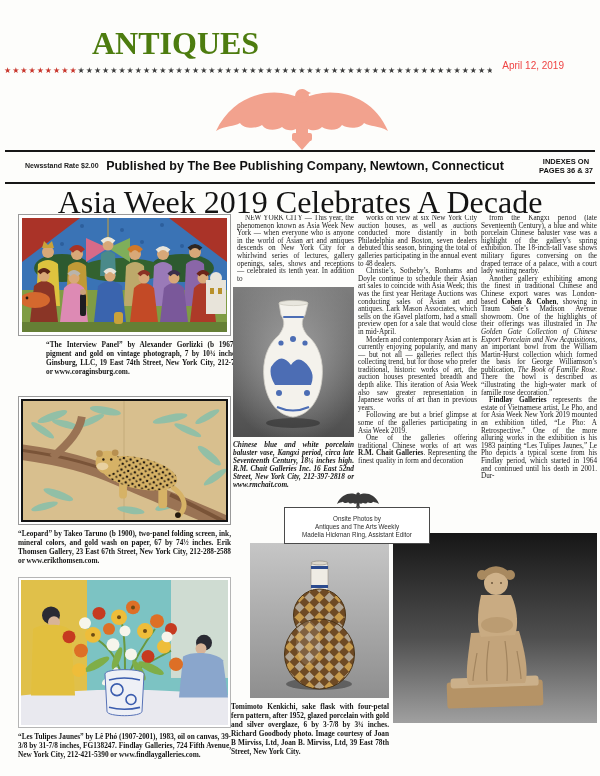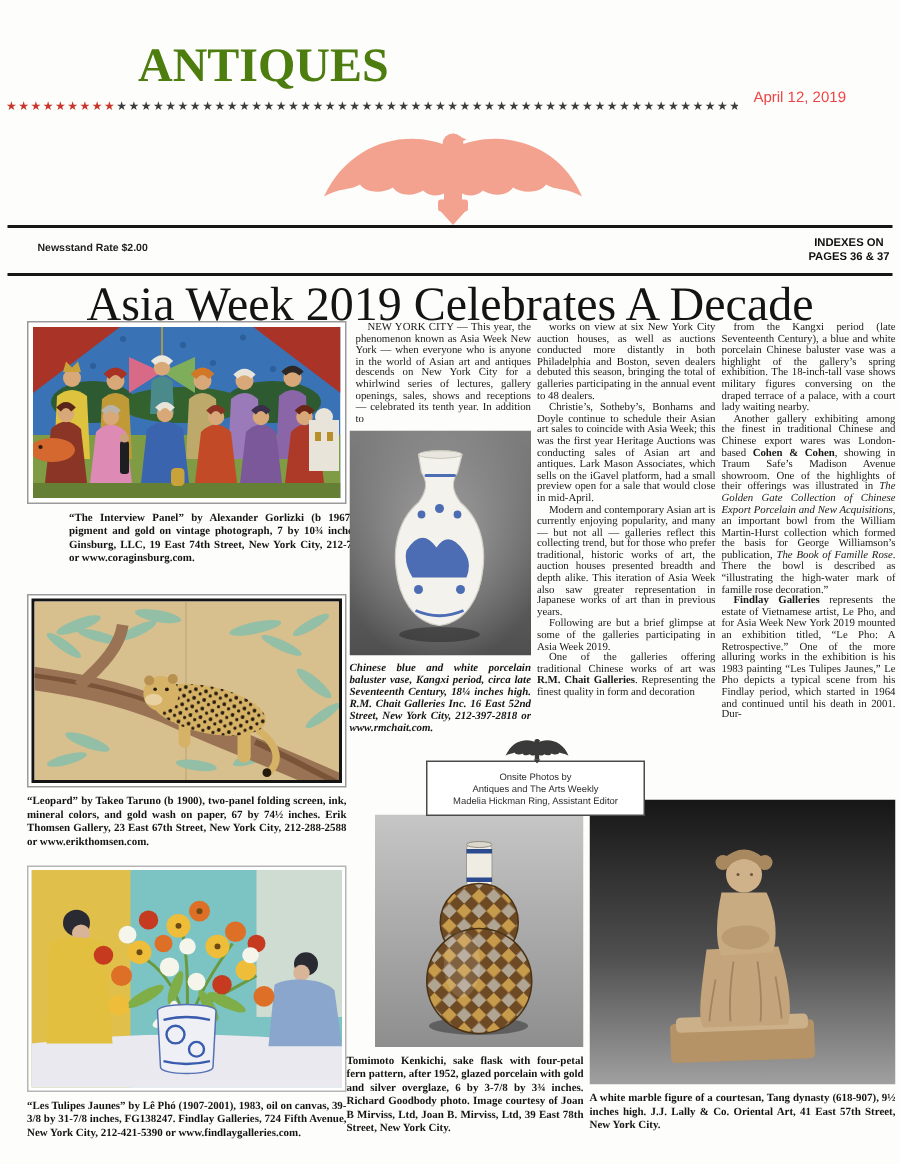--- a/index.html
+++ b/index.html
@@ -90,20 +90,21 @@
       <path d="M90 16 C62 2 22 10 4 48 C14 42 22 44 28 40 C32 46 44 46 50 42 C54 48 64 48 70 44 C74 48 80 48 84 46 L84 58 L96 58 L96 46 C100 48 106 48 110 44 C116 48 126 48 130 42 C136 46 148 46 152 40 C158 44 166 42 176 48 C160 10 118 2 90 16 Z"></path>
       <circle cx="90" cy="13" r="7"></circle>
       <path d="M90 6 L99 10 L90 14 Z"></path>
       <path d="M81 57 L99 57 L90 67 Z"></path>
       <rect x="80" y="50" width="20" height="8" rx="2"></rect>
     </g>
   </svg>
 
   <div class="band">
     <div class="newsstand">Newsstand Rate $2.00</div>
+    <div class="publisher">Published by The Bee Publishing Company, Newtown, Connecticut</div>
     <div class="indexes">
       <div>INDEXES ON</div>
       <div>PAGES 36 &amp; 37</div>
     </div>
   </div>
 
   <div class="headline">Asia Week 2019 Celebrates A Decade</div>
 
   <div class="photo photo1">
     <svg viewBox="0 0 205 114" preserveAspectRatio="none">
@@ -410,15 +411,14 @@
       <circle cx="99" cy="50" r="1" fill="#6b543a"></circle>
         <circle cx="108" cy="50" r="1" fill="#6b543a"></circle>
       <g stroke="#9a7d58" stroke-width="1.2" fill="none" opacity="0.8">
         <path d="M84 120 C82 132 80 142 80 148"></path>
         <path d="M124 118 C126 130 128 140 128 146"></path>
         <path d="M96 108 C94 122 93 136 94 148"></path>
         <path d="M112 108 C114 122 115 136 114 148"></path>
       </g>
     </svg>
   </div>
-  <div class="cap cap-statue">A white marble figure of a courtesan, Tang dynasty (618-907), 9½ inches high. J.J. Lally &amp; Co. Oriental Art, 41 East 57th Street, New York City.</div>
 
 </div>
 
 </body></html>

